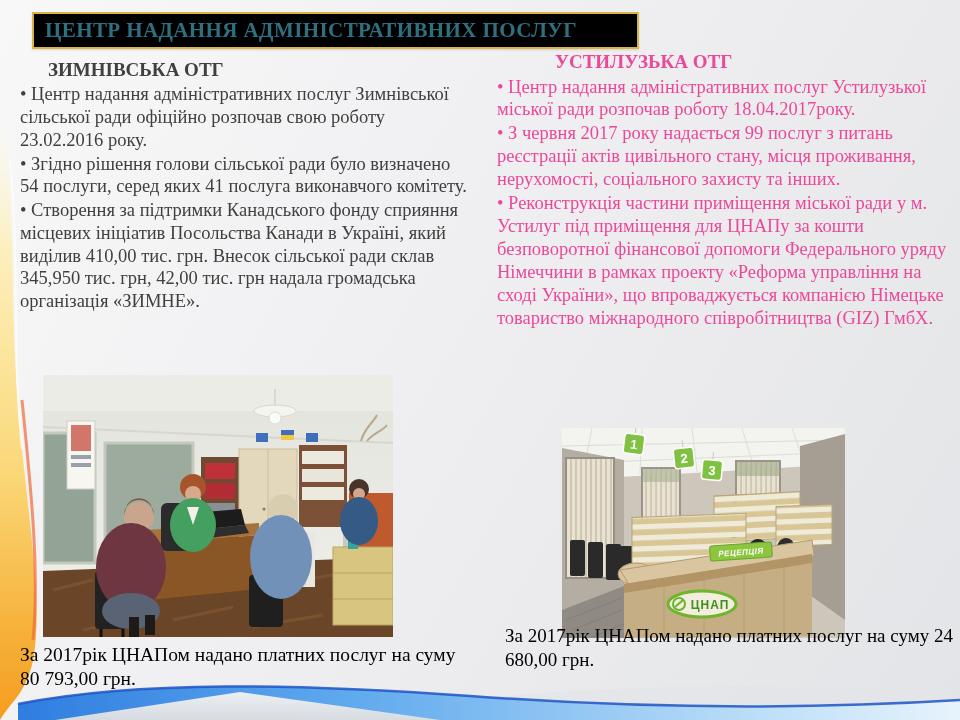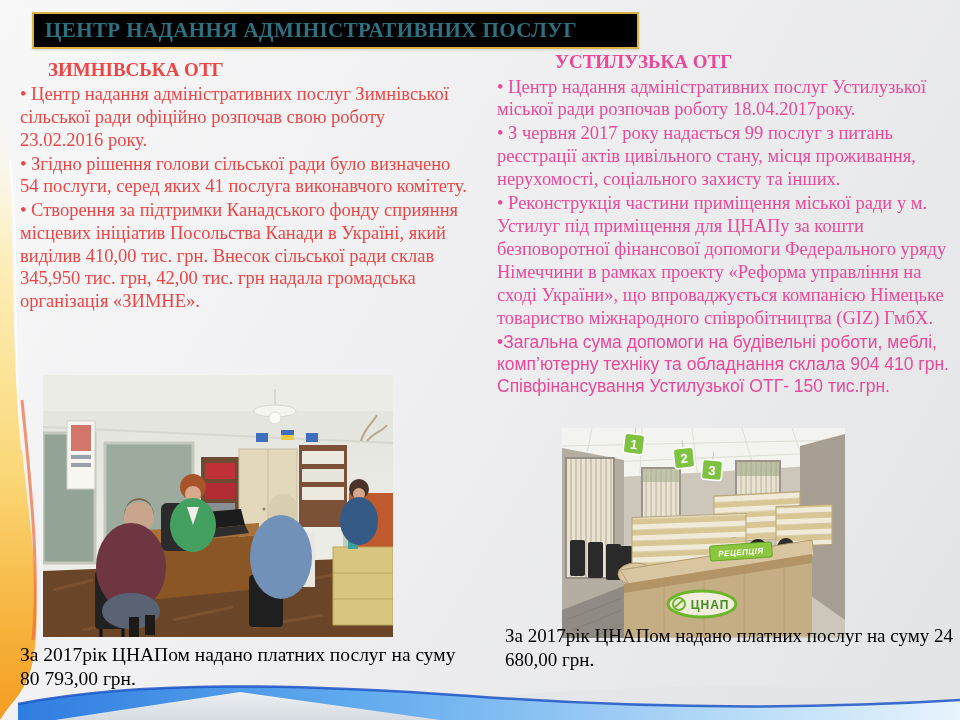--- a/index.html
+++ b/index.html
@@ -14,21 +14,21 @@
   .title-box{
     left:32px;top:12px;width:592px;height:33px;
     background:#000000;border:2px solid #d9b344;
     display:flex;align-items:center;padding-left:11px;
     box-shadow:0 1px 2px rgba(0,0,0,.12);
   }
   .title-box span{
     color:#2e6f80;font-weight:bold;font-size:21px;letter-spacing:.4px;
   }
   
-  .col-left{left:20px;top:58px;width:450px;font-size:18.5px;line-height:1.23;color:#ef4444;}
+  .col-left{left:20px;top:58px;width:450px;font-size:18.5px;line-height:1.23;color:#404040;}
   .col-right{left:497px;top:50px;width:457px;font-size:18.5px;line-height:1.24;color:#ec4899;}
   .col-h{font-weight:bold;font-size:19px;margin:0 0 2px 0;}
   .col-left .col-h{padding-left:28px;}
   .col-right .col-h{padding-left:58px;}
   .para{margin:0 0 1px 0;}
   .para.sans{font-family:"Liberation Sans","DejaVu Sans",sans-serif;font-size:17.5px;line-height:1.27;}
   
   .photo-left{left:43px;top:375px;width:350px;height:262px;}
   .photo-right{left:562px;top:428px;width:283px;height:210px;}
   
@@ -85,21 +85,20 @@
   <div class="para"><span>• Центр надання адміністративних послуг Зимнівської сільської ради офіційно розпочав свою роботу </span><span class="b">23.02.2016 року</span><span>.</span></div>
   <div class="para"><span>• Згідно рішення голови сільської ради було визначено </span><span class="b">54 послуги</span><span>, серед яких 41 послуга виконавчого комітету.</span></div>
   <div class="para"><span>• Створення за підтримки </span><span class="b">Канадського фонду сприяння місцевих ініціатив Посольства Канади</span><span> в Україні, який виділив </span><span class="b">410,00 тис. грн</span><span>. Внесок сільської ради склав </span><span class="b">345,950 тис. грн</span><span>, </span><span class="b">42,00 тис. грн</span><span> надала громадська організація «ЗИМНЕ».</span></div>
 </div>
 
 <div class="abs col-right">
   <div class="col-h">УСТИЛУЗЬКА ОТГ</div>
   <div class="para"><span>• Центр надання адміністративних послуг Устилузької міської ради розпочав роботу </span><span class="b">18.04.2017</span><span>року.</span></div>
   <div class="para"><span>• З червня 2017 року надається </span><span class="b">99 послуг</span><span> з питань реєстрації актів цивільного стану, місця проживання, нерухомості, соціального захисту та інших.</span></div>
   <div class="para"><span>• Реконструкція частини приміщення міської ради у м. Устилуг під приміщення для ЦНАПу за кошти безповоротної фінансової допомоги </span><span class="b">Федерального уряду Німеччини в рамках проекту «Реформа управління на сході України»</span><span>, що впроваджується компанією Німецьке товариство міжнародного співробітництва (GIZ) ГмбХ.</span></div>
-  <div class="para sans"><span>•Загальна сума допомоги на будівельні роботи, меблі, комп’ютерну техніку та обладнання склала </span><span class="b">904 410</span><span> грн. Співфінансування Устилузької ОТГ- </span><span class="b">150 тис.грн</span><span>.</span></div>
 </div>
 
 <svg class="abs photo-left" viewBox="0 0 350 262" width="350" height="262">
   <defs>
     <linearGradient id="lwall" x1="0" y1="0" x2="0" y2="1">
       <stop offset="0" stop-color="#e1e3dc"></stop>
         <stop offset="1" stop-color="#f0f1ea"></stop>
     </linearGradient>
   </defs>
   <rect x="0" y="0" width="350" height="262" fill="url(#lwall)"></rect>

